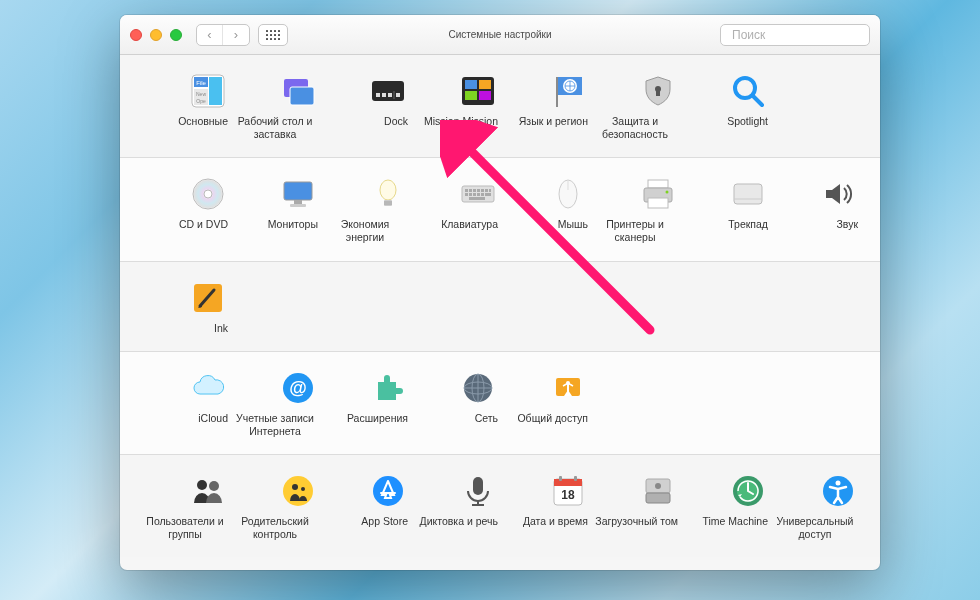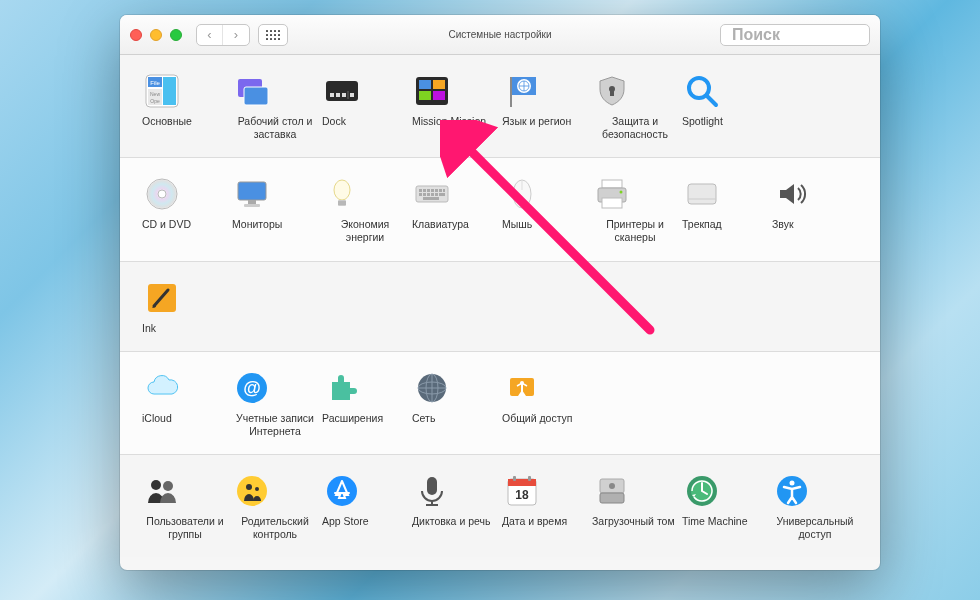--- a/index.html
+++ b/index.html
@@ -34,29 +34,29 @@
 .tl.grn { background: #28c940; border: 0.5px solid #29ac38; }
 .navseg { display: inline-flex; border: 1px solid #c8c8c8; border-radius: 5px; background: #fff; height: 22px; overflow: hidden; }
 .navseg div { width: 26px; display: flex; align-items: center; justify-content: center; color: #9a9a9a; font-size: 13px; }
 .navseg div:first-child { border-right: 1px solid #e4e4e4; }
 .gridbtn { margin-left: 8px; width: 30px; height: 22px; border: 1px solid #c8c8c8; border-radius: 5px; background: #fff; display: flex; align-items: center; justify-content: center; }
 .gridbtn .dots { display: grid; grid-template-columns: repeat(4, 2px); grid-template-rows: repeat(3, 2px); gap: 2px; }
 .gridbtn .dots span { width: 2px; height: 2px; background: #555; border-radius: 0.5px; }
 .wtitle { position: absolute; left: 0; right: 0; text-align: center; font-size: 10px; color: #4a4a4a; pointer-events: none; }
 .searchwrap { margin-left: auto; display: flex; align-items: center; height: 22px; width: 150px; background: #fff; border: 1px solid #c8c8c8; border-radius: 5px; padding: 0 6px; gap: 5px; }
 .searchwrap .sicon { width: 12px; height: 12px; }
-.searchwrap input { border: none; outline: none; font-size: 16px; flex: 1; background: transparent; color: #c2410c; font-weight: bold; }
+.searchwrap input { border: none; outline: none; font-size: 12px; flex: 1; background: transparent; color: #c2410c; }
 .searchwrap input::placeholder { color: #b0b0b0; }
 .rows { flex: 1; display: flex; flex-direction: column; }
 .row { padding: 14px 20px 14px 20px; border-bottom: 1px solid #dcdcdc; }
 .row:nth-child(odd){ background: #f5f5f5; }
 .row:nth-child(even){ background: #fcfcfc; }
 .row:last-child { border-bottom: none; }
 .grid { display: grid; grid-template-columns: repeat(8, 1fr); gap: 4px 0; }
-.item { display: flex; flex-direction: column; align-items: flex-start; text-align: center; cursor: default; padding: 2px 2px; }
+.item { display: flex; flex-direction: column; align-items: flex-end; text-align: center; cursor: default; padding: 2px 2px; }
 .iconbox { width: 40px; height: 40px; display: flex; align-items: center; justify-content: center; margin-bottom: 4px; position: relative; }
 .label { font-size: 10.5px; color: #333; line-height: 1.25; max-width: 86px; word-wrap: break-word; }
 .badge { position: absolute; top: -3px; right: -3px; width: 12px; height: 12px; background: #ff3b30; border-radius: 50%; border: 1px solid #fff; }
 svg { display: block; }
 .arrow { position: absolute; pointer-events: none; }
 </style>
 </head>
 <body>
 
 <div class="desktop">

